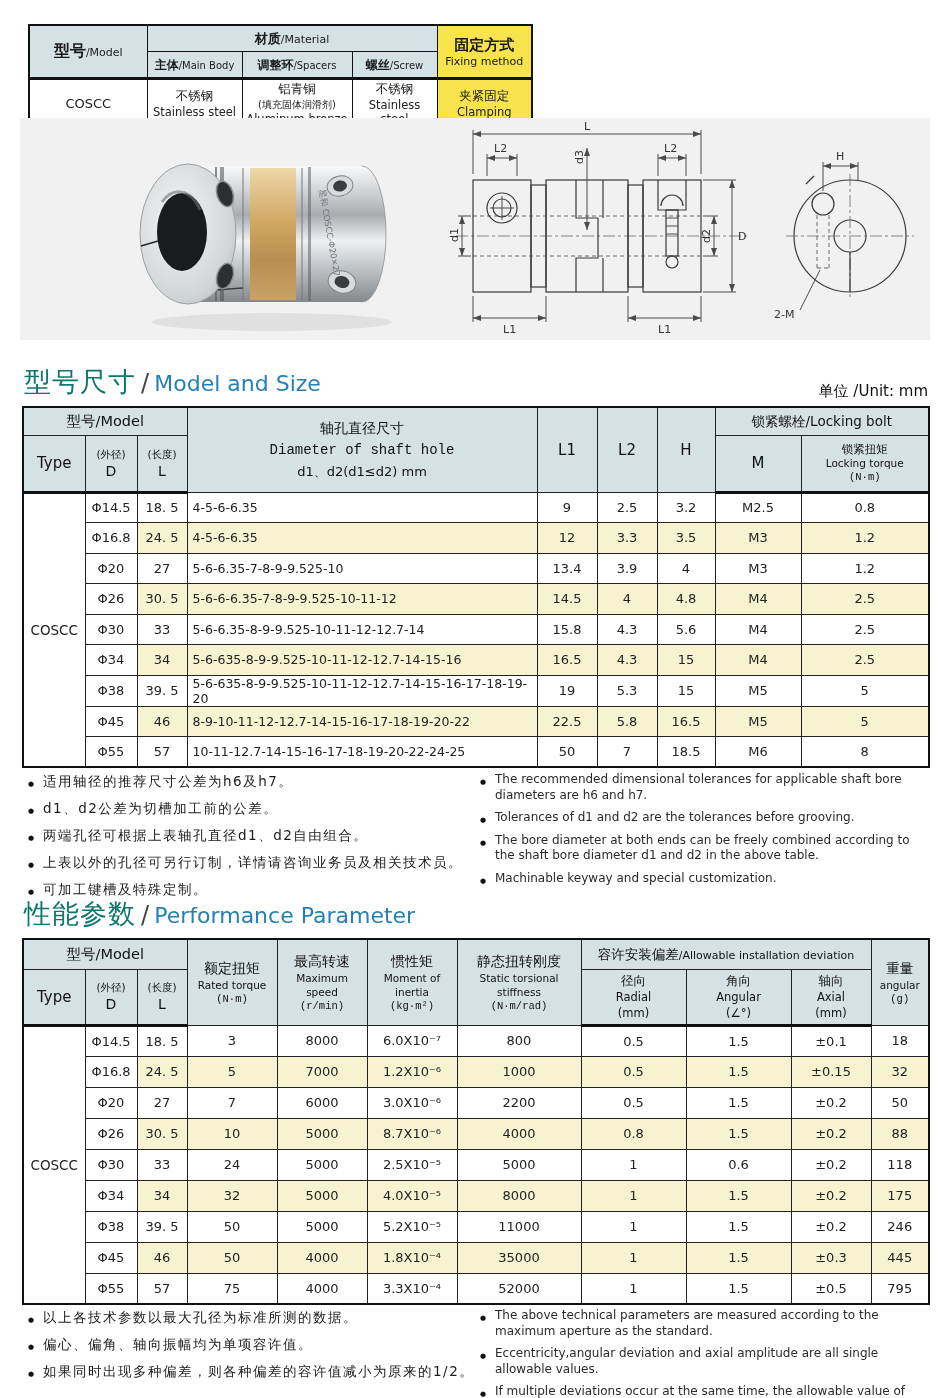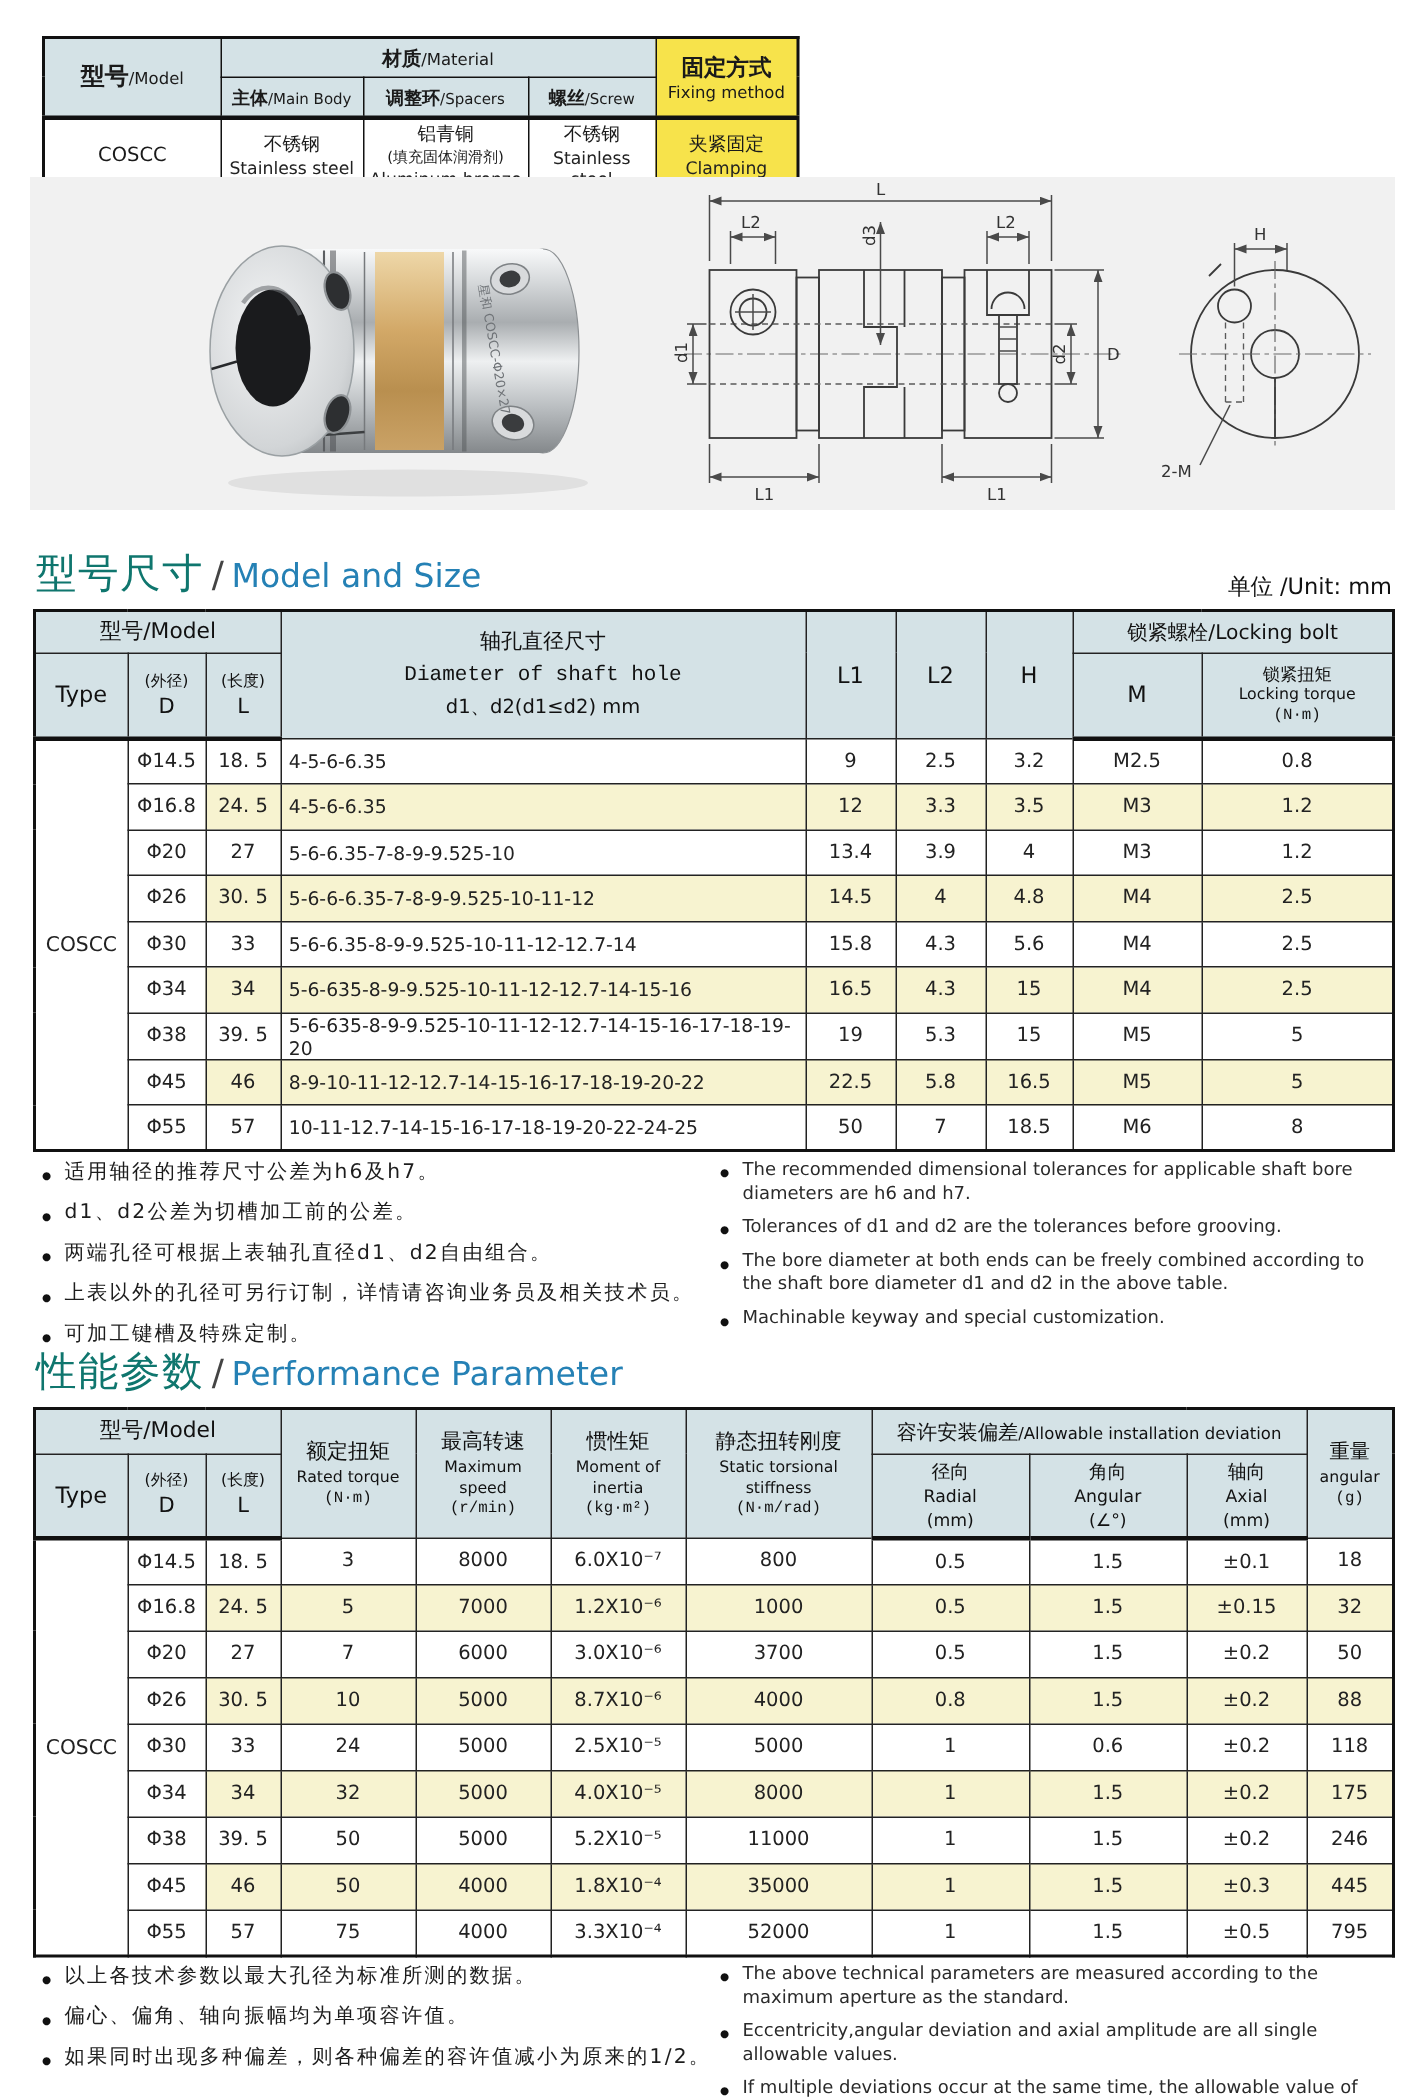--- a/index.html
+++ b/index.html
@@ -541,21 +541,21 @@
           <td>1.5</td>
           <td>±0.15</td>
           <td>32</td>
         </tr>
         <tr>
           <td>Φ20</td>
           <td>27</td>
           <td>7</td>
           <td>6000</td>
           <td>3.0X10⁻⁶</td>
-          <td>3700</td>
+          <td>2200</td>
           <td>0.5</td>
           <td>1.5</td>
           <td>±0.2</td>
           <td>50</td>
         </tr>
         <tr class="alt">
           <td>Φ26</td>
           <td>30. 5</td>
           <td>10</td>
           <td>5000</td>

